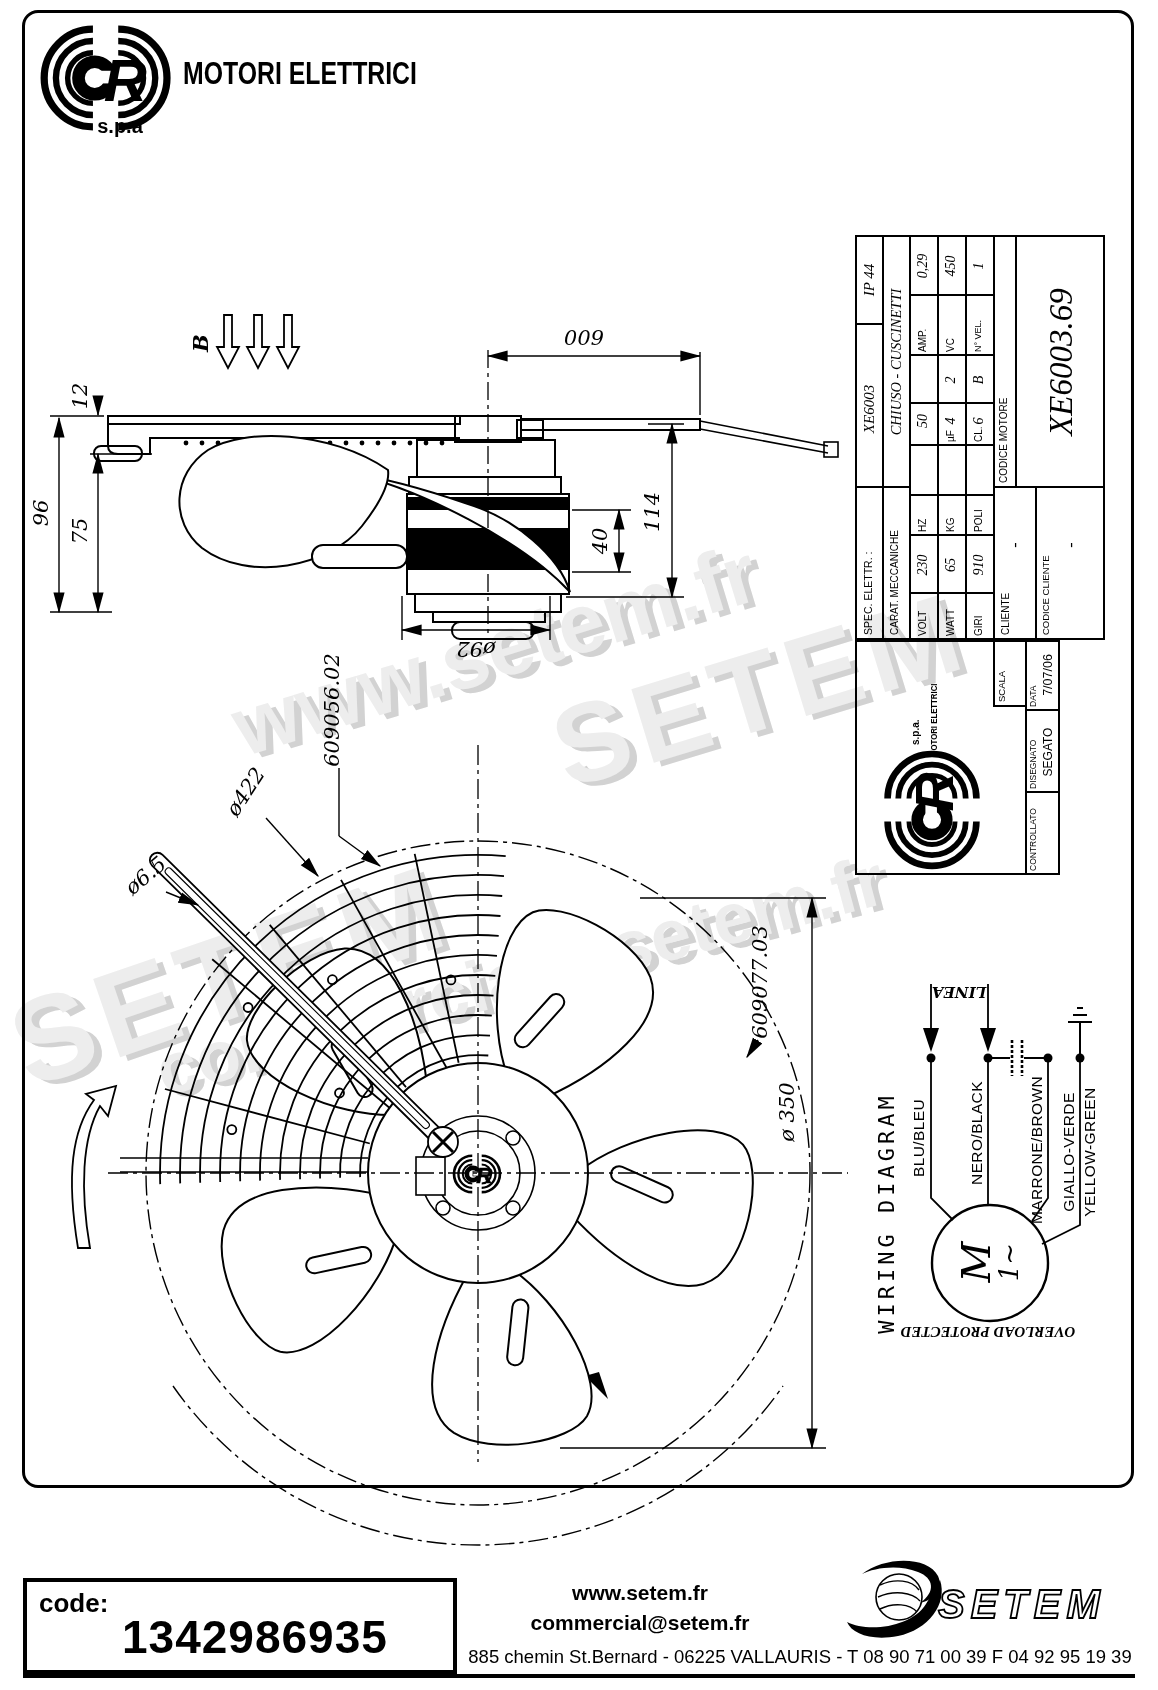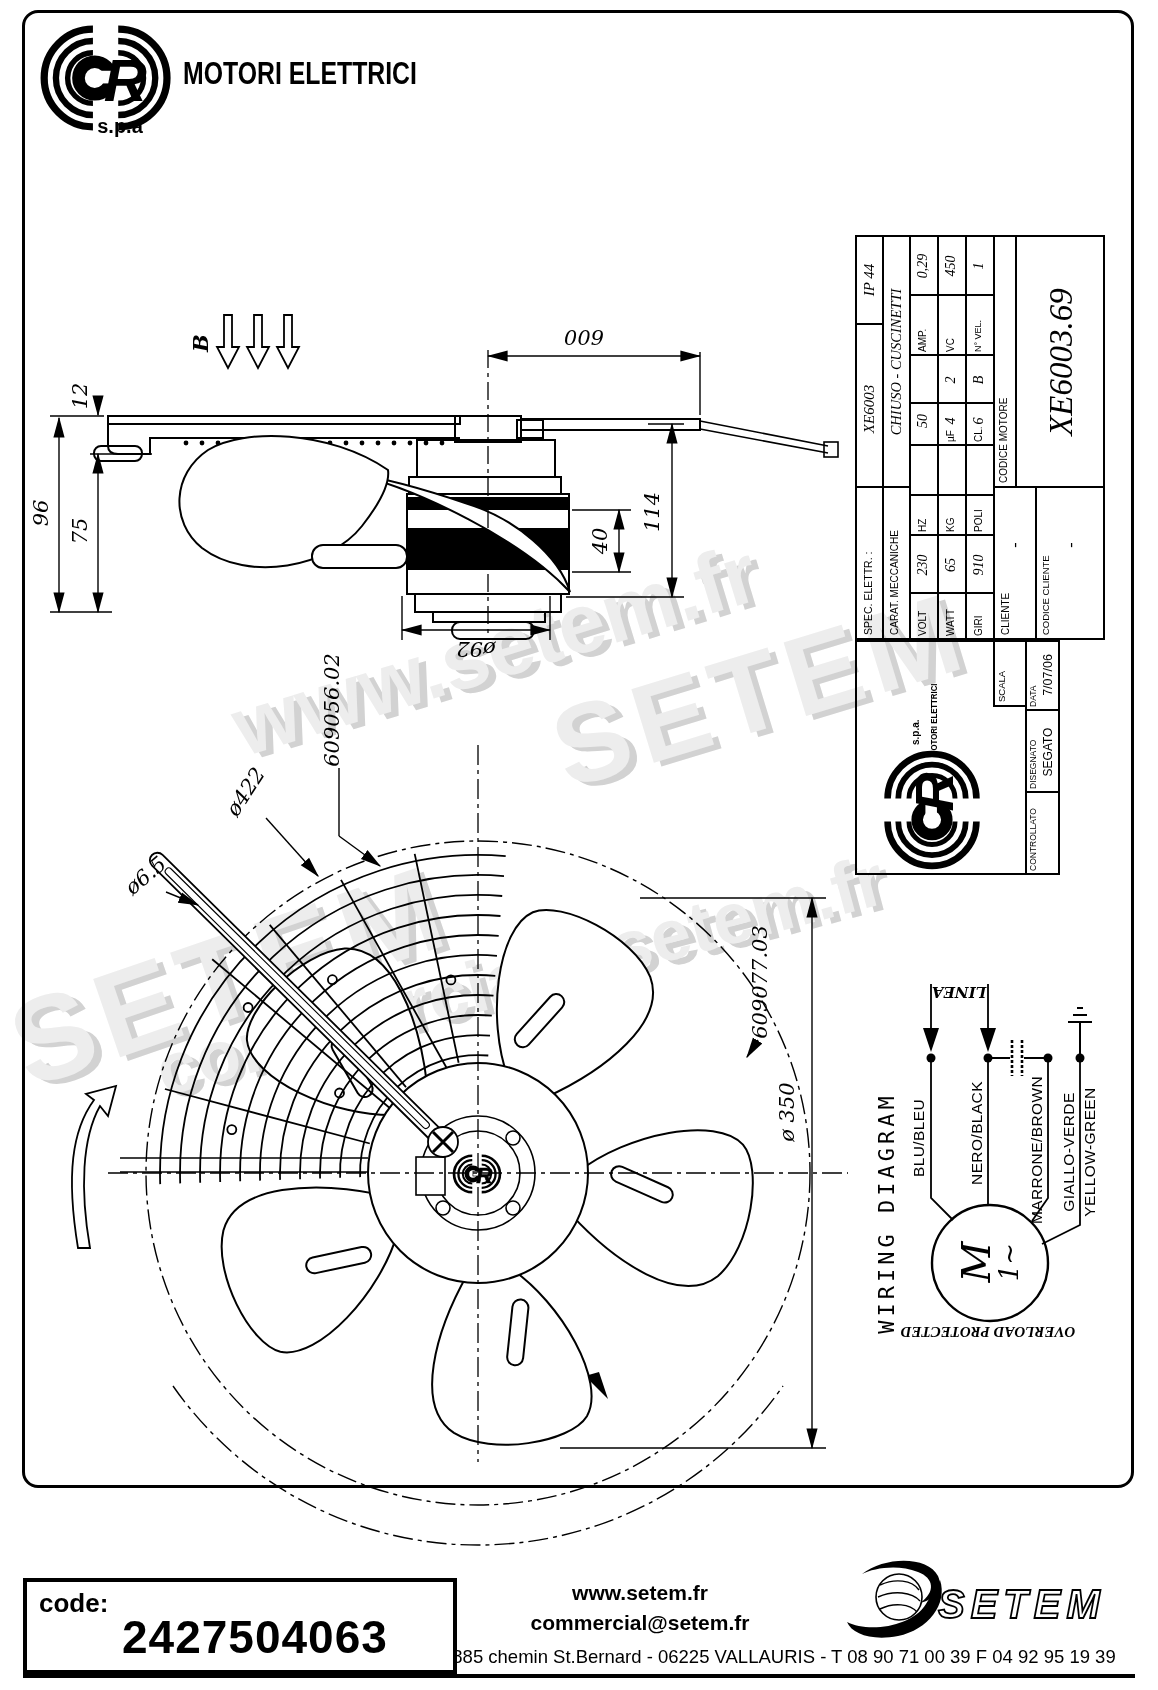--- a/index.html
+++ b/index.html
@@ -374,20 +374,20 @@
   <div class="tlbl" style="left:240px;top:146px;">CLIENTE</div>
   <div class="tval" style="left:330px;top:160px;font-size:16px;">-</div>
   <div class="tlbl" style="left:240px;top:186px;font-size:9.5px;">CODICE CLIENTE</div>
   <div class="tval" style="left:330px;top:216px;font-size:16px;">-</div>
   <div class="tlbl" style="left:392px;top:144px;">CODICE MOTORE</div>
   <div class="tval" style="left:513px;top:206px;font-size:33px;">XE6003.69</div>
 </div>
 
 <div id="codebox">
   <div style="position:absolute;left:12px;top:6px;font-size:26px;font-weight:bold;">code:</div>
-  <div style="position:absolute;left:95px;top:28px;font-size:46px;font-weight:bold;letter-spacing:1px;">2427504063</div>
+  <div style="position:absolute;left:95px;top:28px;font-size:46px;font-weight:bold;letter-spacing:1px;">1342986935</div>
 </div>
 <div class="lbl txt" style="left:640px;top:1592px;font-size:21px;font-weight:bold;">www.setem.fr</div>
 <div class="lbl txt" style="left:640px;top:1622px;font-size:21px;font-weight:bold;">commercial@setem.fr</div>
-<div class="lbl txt" style="left:784px;top:1657px;font-size:18.5px;">885 chemin St.Bernard  -  06225 VALLAURIS  -  T 08 90 71 00 39   F 04 92 95 19 39</div>
+<div class="lbl txt" style="left:800px;top:1657px;font-size:18.5px;">885 chemin St.Bernard  -  06225 VALLAURIS  -  T 08 90 71 00 39   F 04 92 95 19 39</div>
 <div id="bottomline"></div>
 
 </div>
 
 </body></html>

